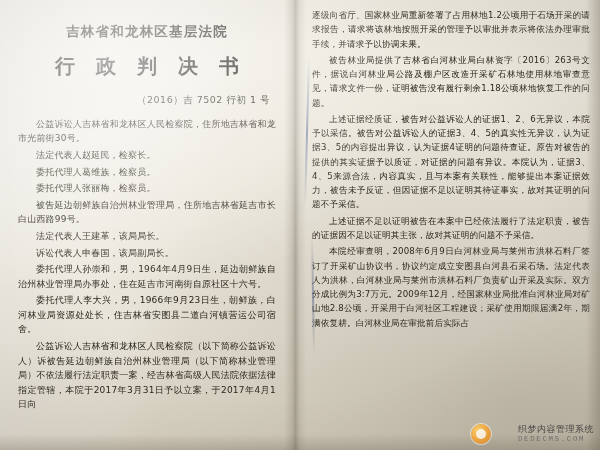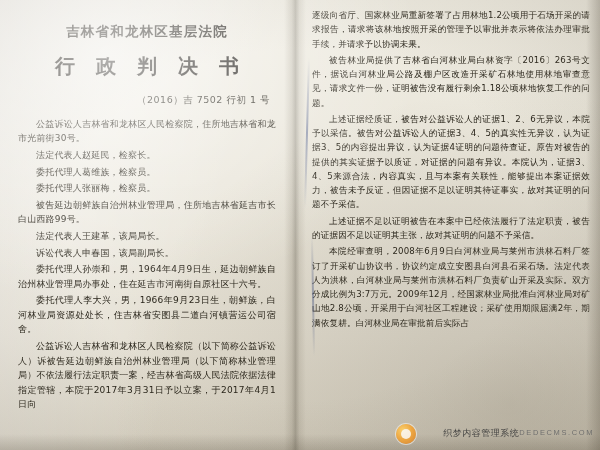--- a/index.html
+++ b/index.html
@@ -161,34 +161,35 @@
     position: absolute;
     left: 5px;
     top: 5px;
     width: 10px;
     height: 10px;
     border-radius: 50%;
     background: rgba(255,255,255,0.85);
   }
   .wm-text {
     display: flex;
+    flex-direction: column;
     line-height: 1.1;
     margin-left: 22px;
   }
   .wm-title {
     font-size: 9px;
     color: #3a3a3a;
     letter-spacing: 0.5px;
     font-family: "DejaVu Sans", sans-serif;
   }
   .wm-sub {
     font-size: 7.5px;
     color: #6a6a6a;
     letter-spacing: 1.6px;
-    font-family: Liberation Sans, sans-serif;
+    font-family: Liberation Mono, monospace;
   }
   .edge-shadow-right {
     position: absolute;
     right: 0;
     top: 0;
     bottom: 0;
     width: 14px;
     background: linear-gradient(270deg, rgba(70,62,48,0.28), rgba(70,62,48,0));
     z-index: 5;
     pointer-events: none;

